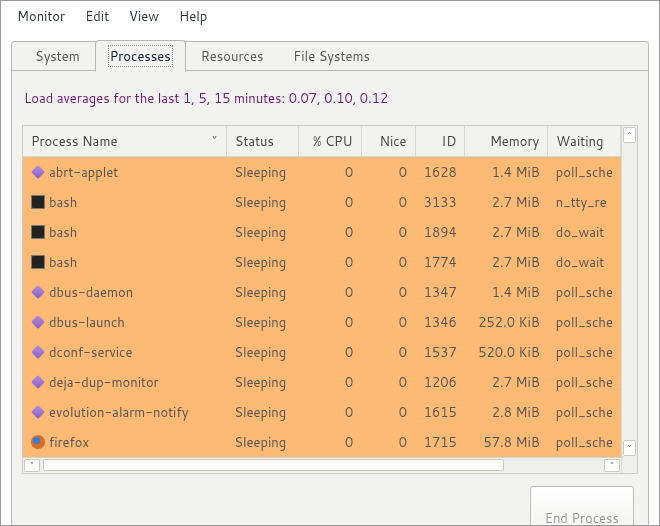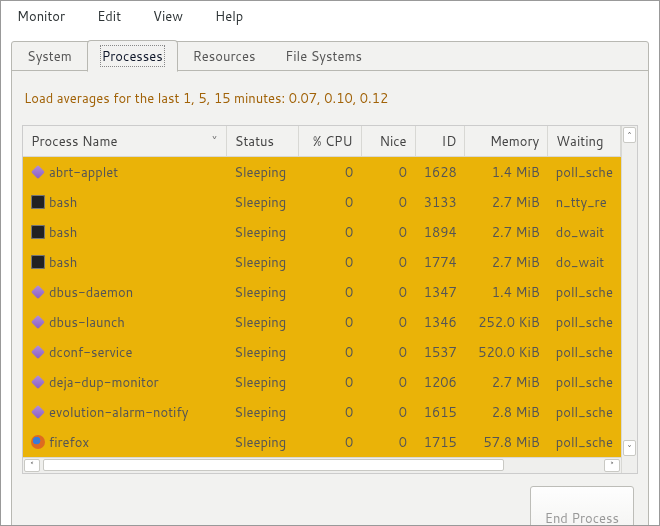--- a/index.html
+++ b/index.html
@@ -9,42 +9,42 @@
     font-size: 13px;
     color: #2e3436;
     background: #fff;
     width: 660px;
     height: 526px;
     border: 1px solid #999;
     overflow: hidden;
   }
   .menubar {
     display: flex;
-    gap: 12px;
+    gap: 0;
     padding: 3px 6px;
     background: #fff;
   }
   .menubar-item {
     padding: 3px 10px;
     cursor: default;
   }
   .content {
     padding: 10px 10px 12px 10px;
   }
   .tabs-wrap {
     background: #f2f2f0;
     border: 1px solid #b8b8b2;
     border-radius: 3px;
     padding-bottom: 10px;
   }
   .tabstrip {
     display: flex;
     align-items: flex-end;
     height: 30px;
-    padding: 0 0;
+    padding: 0 8px;
     margin-top: -1px;
   }
   .tab {
     padding: 6px 14px;
     border: 1px solid transparent;
     border-bottom: none;
     color: #555;
     cursor: default;
     position: relative;
   }
@@ -62,26 +62,26 @@
     outline-offset: 1px;
   }
   .tabstrip-border {
     border-top: 1px solid #b8b8b2;
     margin-top: -1px;
   }
   .panel {
     padding: 14px 10px 10px 10px;
   }
   .load-text {
-    color: #a16207;
+    color: #701a75;
     margin: 4px 0 18px 2px;
   }
   .table-area {
     border: 1px solid #ccc;
-    background: #eab308;
+    background: #fdba74;
     display: flex;
     flex-direction: column;
   }
   .table-wrap {
     display: flex;
   }
   .table {
     flex: 1;
     overflow: hidden;
   }

